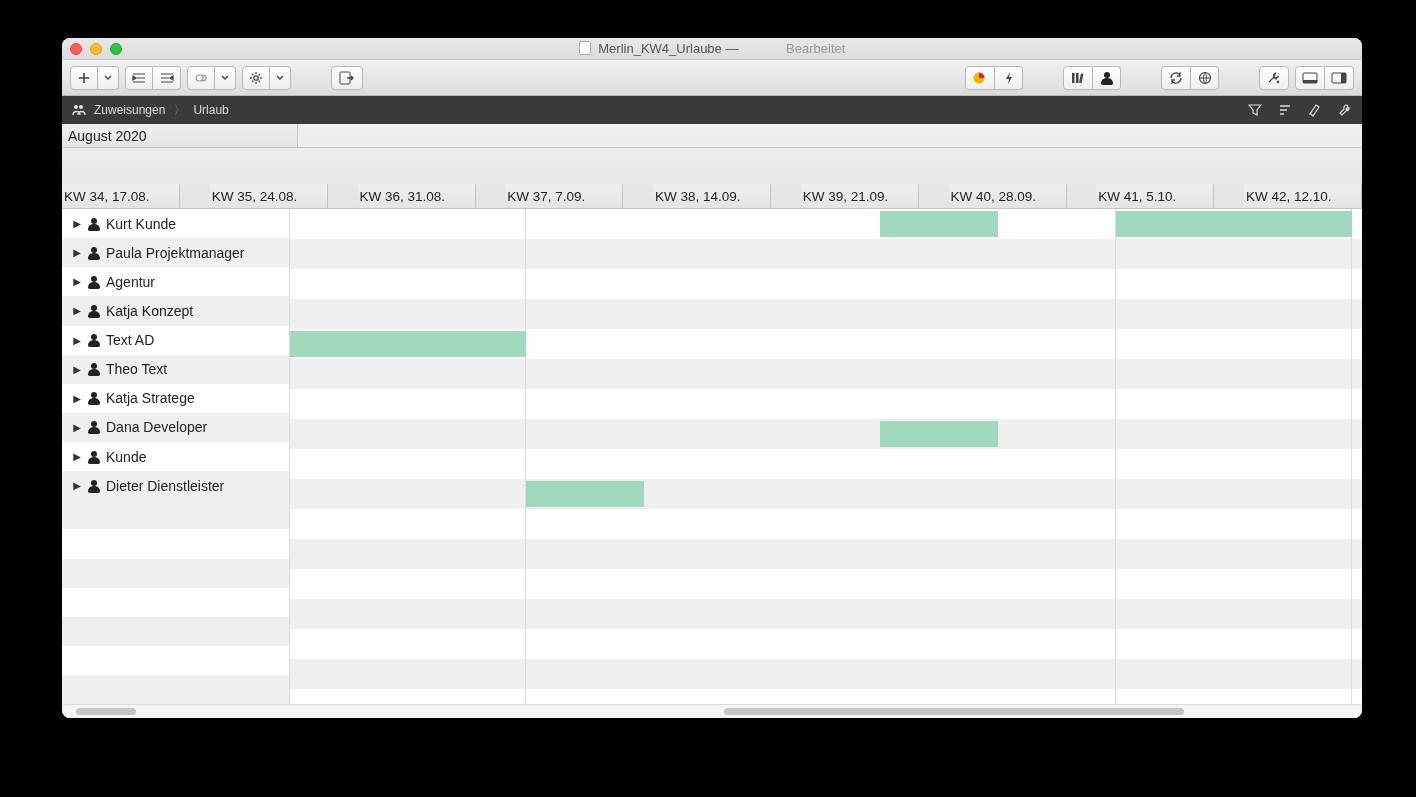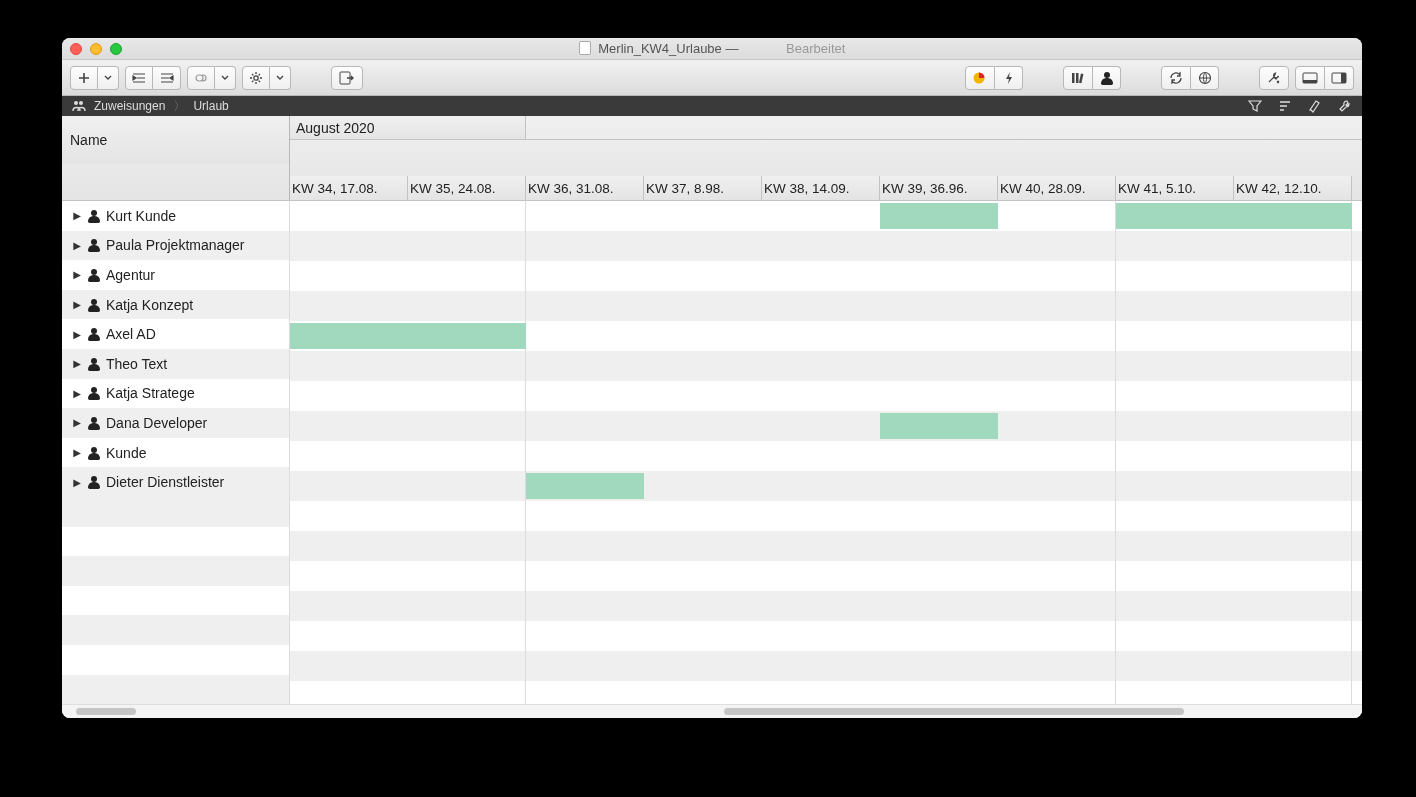--- a/index.html
+++ b/index.html
@@ -58,21 +58,21 @@
     font-size: 12px; color: #444; padding: 0 6px;
   }
   .tgroup { display: inline-flex; }
   .tgroup .tbtn { border-radius: 0; }
   .tgroup .tbtn:first-child { border-top-left-radius: 4px; border-bottom-left-radius: 4px; }
   .tgroup .tbtn:last-child { border-top-right-radius: 4px; border-bottom-right-radius: 4px; border-left: none; }
   .tgroup .tbtn + .tbtn { border-left: none; }
   .spacer { flex: 1; }
   .gap { width: 28px; }
   .darkbar {
-    height: 20px; background: #3a3a3a; color: #ddd;
+    height: 28px; background: #3a3a3a; color: #ddd;
     display: flex; align-items: center; font-size: 12px;
     padding: 0 10px; gap: 8px;
   }
   .dbicon { width:14px; height:14px; display:inline-flex; align-items:center; justify-content:center;}
   .bc-sep { color: #888; }
   .darkbar .right { margin-left: auto; display: flex; gap: 16px; }
   .content {
     flex: 1; display: flex; flex-direction: column; background: #fff; overflow: hidden;
   }
   .header-row {
@@ -89,21 +89,21 @@
     background: linear-gradient(#f0f0f0,#e4e4e4);
   }
   .timeline-head { flex: 1; display: flex; flex-direction: column; gap: 36px; }
   .months { display: flex; height: 24px; border-bottom: 1px solid #c3c3c3; }
   .month {
     border-right: 1px solid #c3c3c3;
     display: flex; align-items: center; padding: 0 6px;
     font-size: 14px; color: #222;
     background: linear-gradient(#f0f0f0,#e4e4e4);
   }
-  .weeks { display: flex; height: 24px; }
+  .weeks { display: flex; height: 24px; justify-content: space-between; }
   .week {
     width: 118px; min-width: 118px;
     border-right: 1px solid #c3c3c3;
     display: flex; align-items: center; padding: 0 2px;
     font-size: 13.5px; color: #222; white-space: nowrap; overflow: hidden;
     background: linear-gradient(#f0f0f0,#e4e4e4);
   }
   .body {
     flex: 1; display: flex; overflow: hidden; position: relative;
   }
@@ -326,34 +326,31 @@
       <span class="dbicon">
         <svg width="14" height="14" viewBox="0 0 14 14">
             <path d="M9 2a3 3 0 00-3 4L2 10l2 2 4-4a3 3 0 003-3l-2 2-1-1 2-2z" stroke="#ddd" stroke-width="1.2" fill="none"></path>
           </svg>
       </span>
     </div>
   </div>
 
   <div class="content">
     <div class="header-row">
-      <div class="name-col">
-        <div class="name-head">Name</div>
-      </div>
       <div class="timeline-head">
         <div class="months" id="months">
             <div class="month" style="width: 236px;">August 2020</div>
           </div>
         <div class="weeks" id="weeks">
             <div class="week">KW 34, 17.08.</div>
             <div class="week">KW 35, 24.08.</div>
             <div class="week">KW 36, 31.08.</div>
-            <div class="week">KW 37, 8.98.</div>
+            <div class="week">KW 37, 7.09.</div>
             <div class="week">KW 38, 14.09.</div>
-            <div class="week">KW 39, 36.96.</div>
+            <div class="week">KW 39, 21.09.</div>
             <div class="week">KW 40, 28.09.</div>
             <div class="week">KW 41, 5.10.</div>
             <div class="week">KW 42, 12.10.</div>
           </div>
       </div>
     </div>
 
     <div class="body">
       <div class="rows-left" id="rows-left">
           <div class="row">
@@ -372,21 +369,21 @@
             <span>Agentur</span>
           </div>
           <div class="row alt">
             <span class="tri">▶</span>
             <span class="person-icon"></span>
             <span>Katja Konzept</span>
           </div>
           <div class="row">
             <span class="tri">▶</span>
             <span class="person-icon"></span>
-            <span>Axel AD</span>
+            <span>Text AD</span>
           </div>
           <div class="row alt">
             <span class="tri">▶</span>
             <span class="person-icon"></span>
             <span>Theo Text</span>
           </div>
           <div class="row">
             <span class="tri">▶</span>
             <span class="person-icon"></span>
             <span>Katja Stratege</span>

